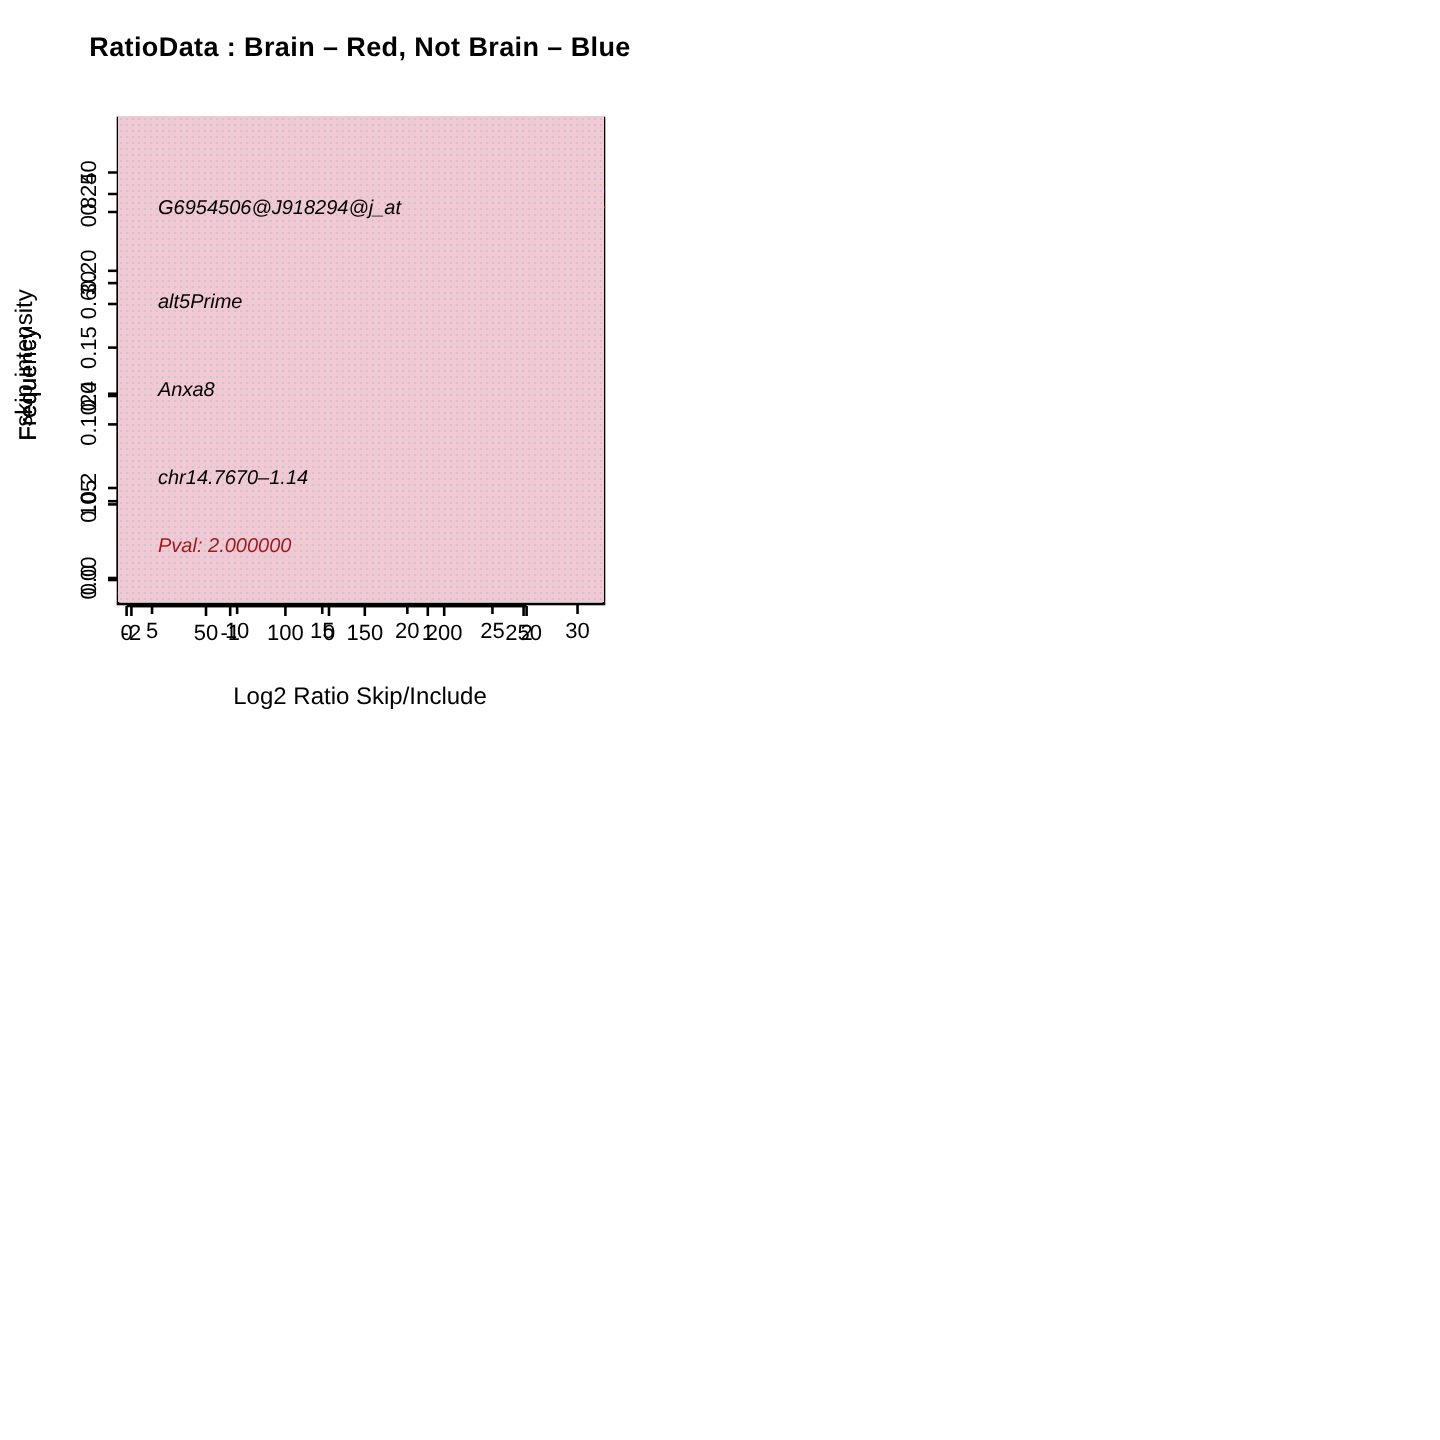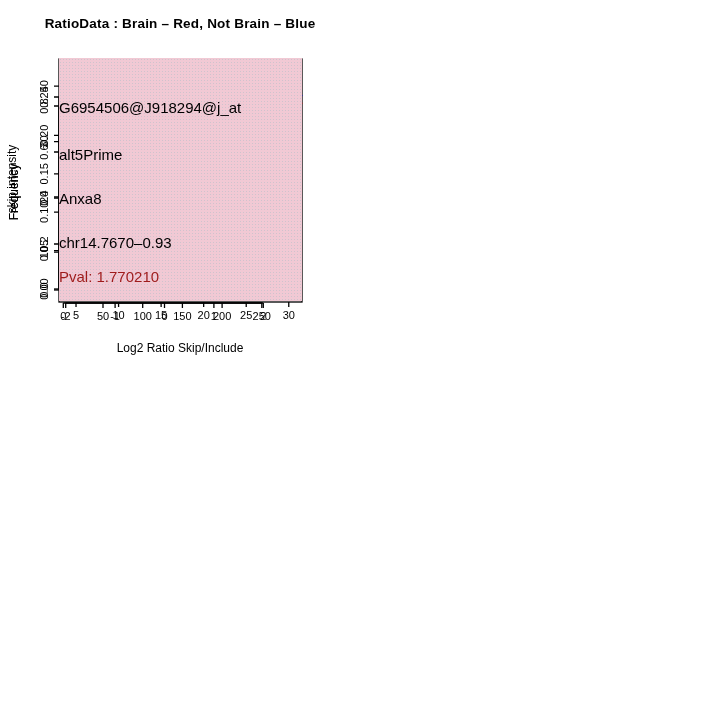--- a/index.html
+++ b/index.html
@@ -12,21 +12,21 @@
           font-weight:bold;font-size:13.5px;color:#000;letter-spacing:0.2px;}
   .xlabel{position:absolute;top:341px;left:0;right:0;text-align:center;font-size:12px;color:#000;}
   .ylabel{position:absolute;width:200px;text-align:center;transform:rotate(-90deg);
           transform-origin:center;font-size:12px;color:#000;}
   .ylabel.hist{left:-86px;top:185px;}
   .ylabel.scat{left:-88px;top:172px;}
   #infobox{position:absolute;left:59px;top:58px;width:243px;height:243px;
            background-color:#f1c9d4;
            background-image:radial-gradient(#cfc3cd 0.6px, rgba(0,0,0,0) 0.7px);
            background-size:3px 3px;}
-  .infoline{position:absolute;left:0;font-size:15px;color:#000;white-space:nowrap;}
+  .infoline{position:absolute;left:20px;font-size:10px;color:#000;white-space:nowrap;font-style:italic;}
   .pval{color:#9e1b1b;}
 </style>
 </head>
 <body>
 
 <div id="canvas">
 
   <div class="panel" id="p1">
     <div class="ptitle">RatioData : Brain – Red, Not Brain – Blue</div>
     <div class="ylabel hist">Frequency</div>
@@ -209,18 +209,18 @@
           <rect x="280.062" y="284.94" width="11.115999999999985" height="5.060000000000002" fill="#0000ff" stroke="#000" stroke-width="1"></rect>
         </g>
       </svg>
   </div>
 
   <div class="panel" id="p4">
     <div id="infobox">
       <div class="infoline" style="top:41px">G6954506@J918294@j_at</div>
       <div class="infoline" style="top:88px">alt5Prime</div>
       <div class="infoline" style="top:132px">Anxa8</div>
-      <div class="infoline" style="top:176px">chr14.7670–0.93</div>
-      <div class="infoline pval" style="top:210px">Pval: 1.770210</div>
+      <div class="infoline" style="top:176px">chr14.7670–1.14</div>
+      <div class="infoline pval" style="top:210px">Pval: 2.000000</div>
     </div>
   </div>
 
 </div>
 
 </body></html>

